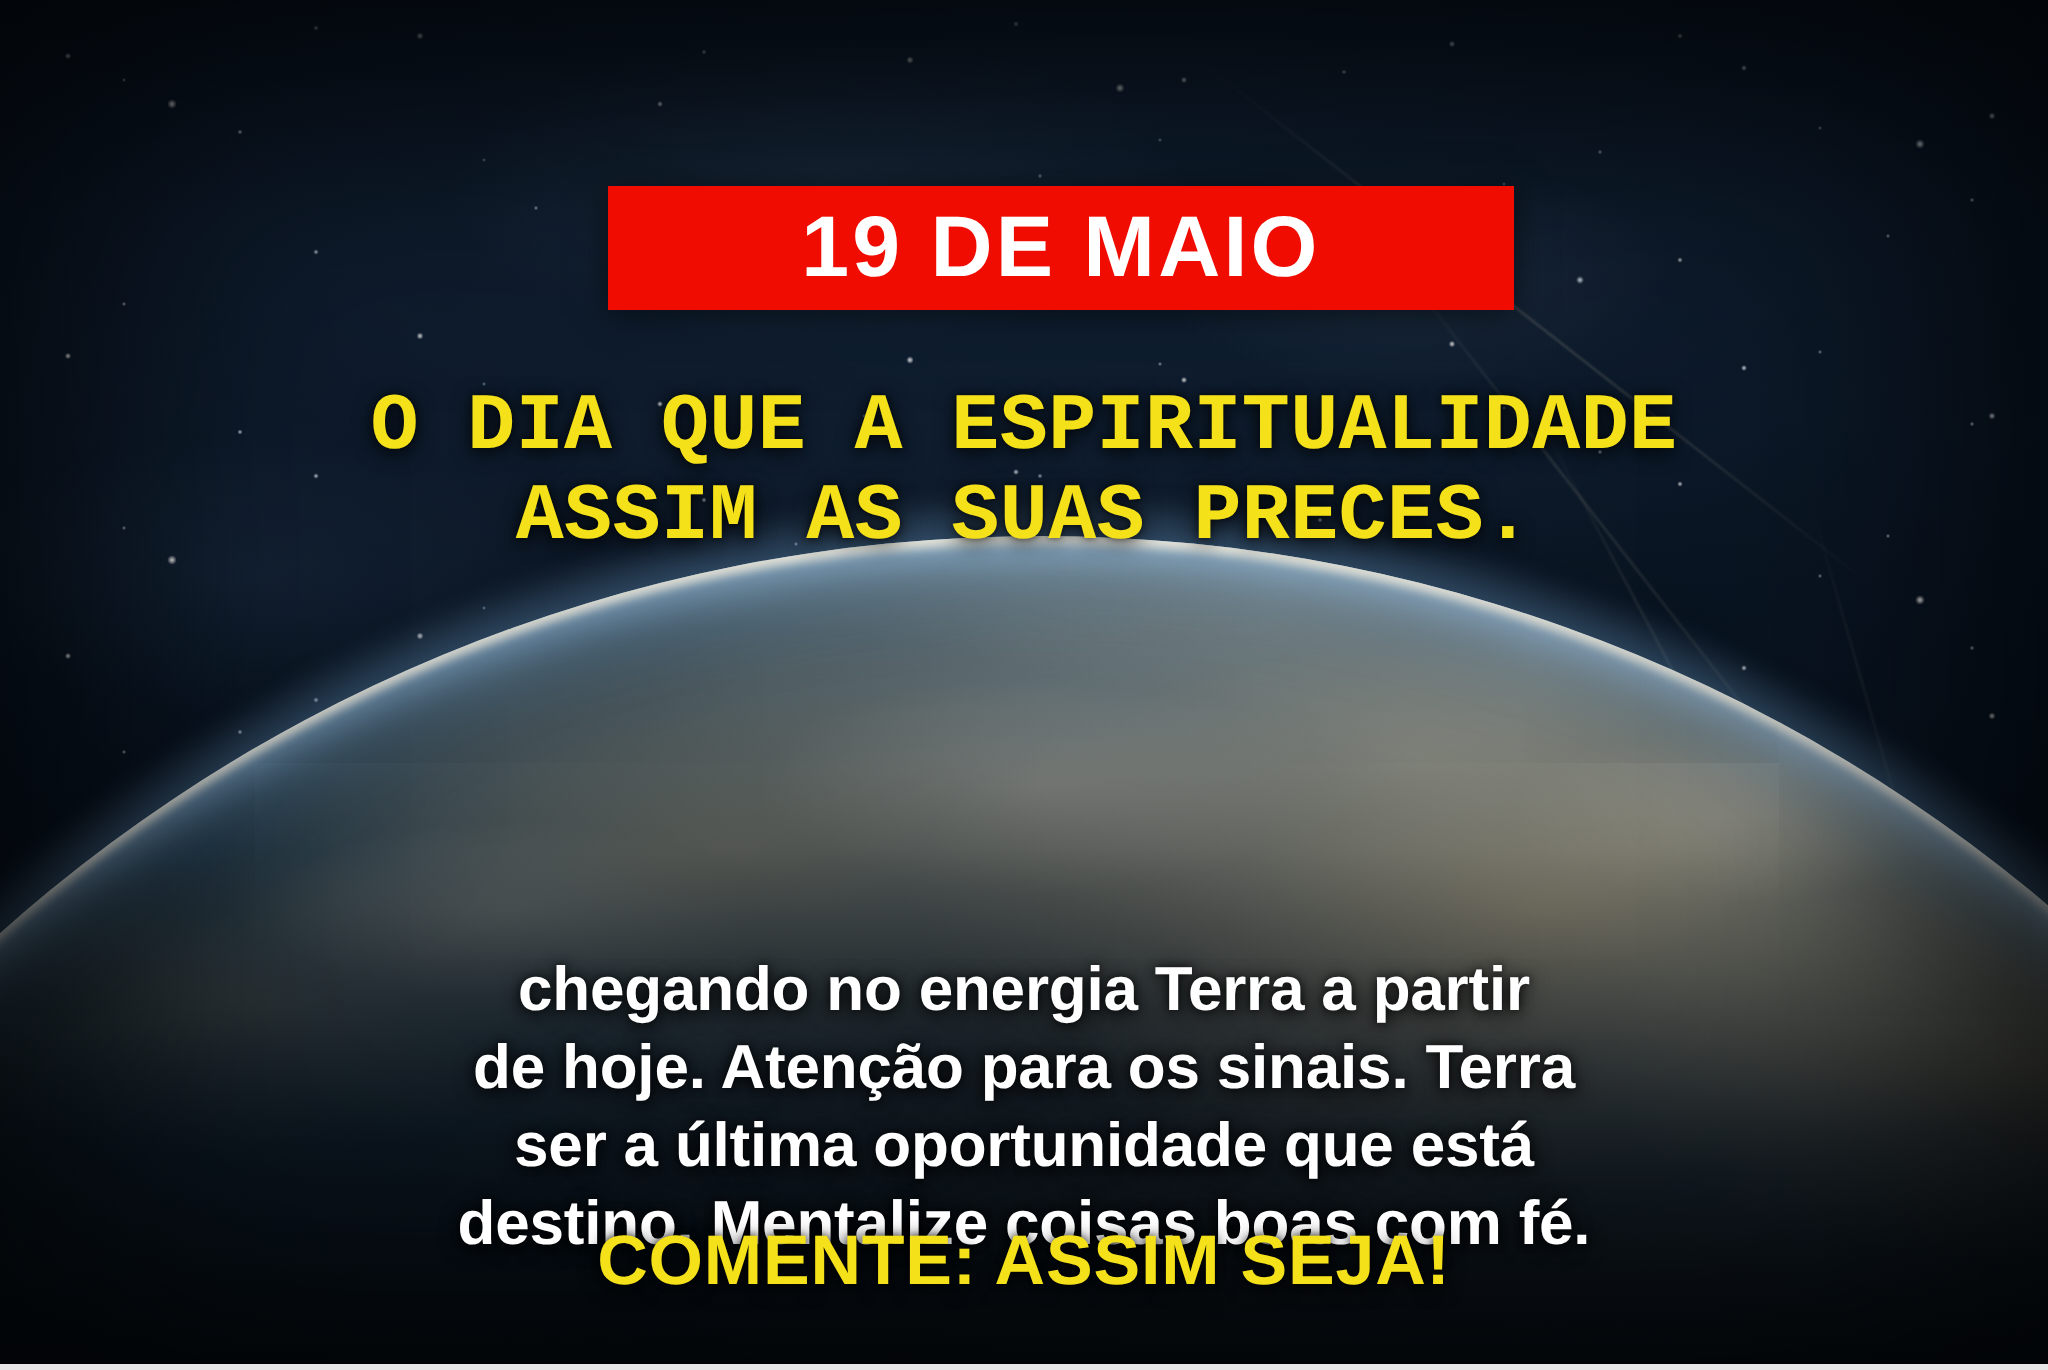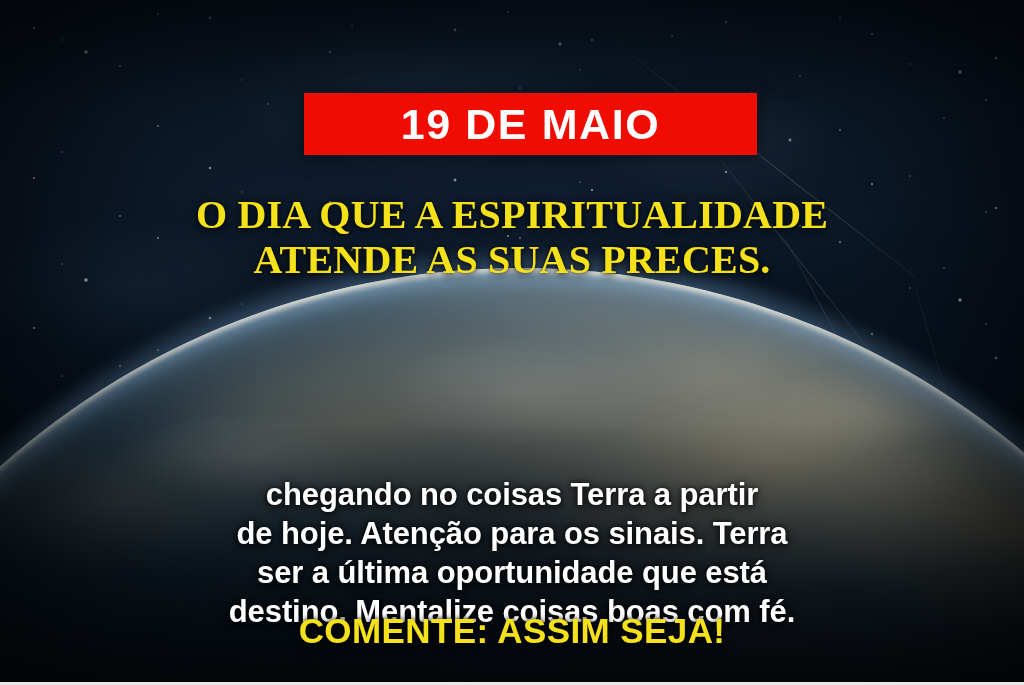--- a/index.html
+++ b/index.html
@@ -206,21 +206,21 @@
     left: 50%;
     top: 166px;
     transform: translateX(-50%);
     width: 960px;
     color: #f5e119;
     font-size: 40px;
     font-weight: bold;
     line-height: 1.12;
     letter-spacing: .2px;
     text-shadow: 0 2px 10px rgba(0,0,0,.85), 0 0 3px rgba(0,0,0,.6);
-    font-family: Liberation Serif, serif;
+    font-family: Liberation Mono, monospace;
   }
   .headline-line { display: block; white-space: nowrap; }
 
   .body-copy {
     position: absolute;
     left: 50%;
     top: 444px;
     transform: translateX(-50%);
     width: 930px;
     color: #ffffff;
@@ -283,25 +283,25 @@
   <div class="edge-vignette"></div>
 
   <div class="content">
 
     <div class="date-banner">
       <span class="date-banner-text">19 DE MAIO</span>
     </div>
 
     <h1 class="headline">
       <span class="headline-line">O DIA QUE A ESPIRITUALIDADE</span>
-      <span class="headline-line">ATENDE AS SUAS PRECES.</span>
+      <span class="headline-line">ASSIM AS SUAS PRECES.</span>
     </h1>
 
     <p class="body-copy">
-      <span class="body-line">chegando no coisas Terra a partir</span>
+      <span class="body-line">chegando no energia Terra a partir</span>
       <span class="body-line">de hoje. Atenção para os sinais. Terra</span>
       <span class="body-line">ser a última oportunidade que está</span>
       <span class="body-line">destino. Mentalize coisas boas com fé.</span>
     </p>
 
     <div class="cta">COMENTE: ASSIM SEJA!</div>
 
   </div>
 
   <div class="bottom-strip"></div>

